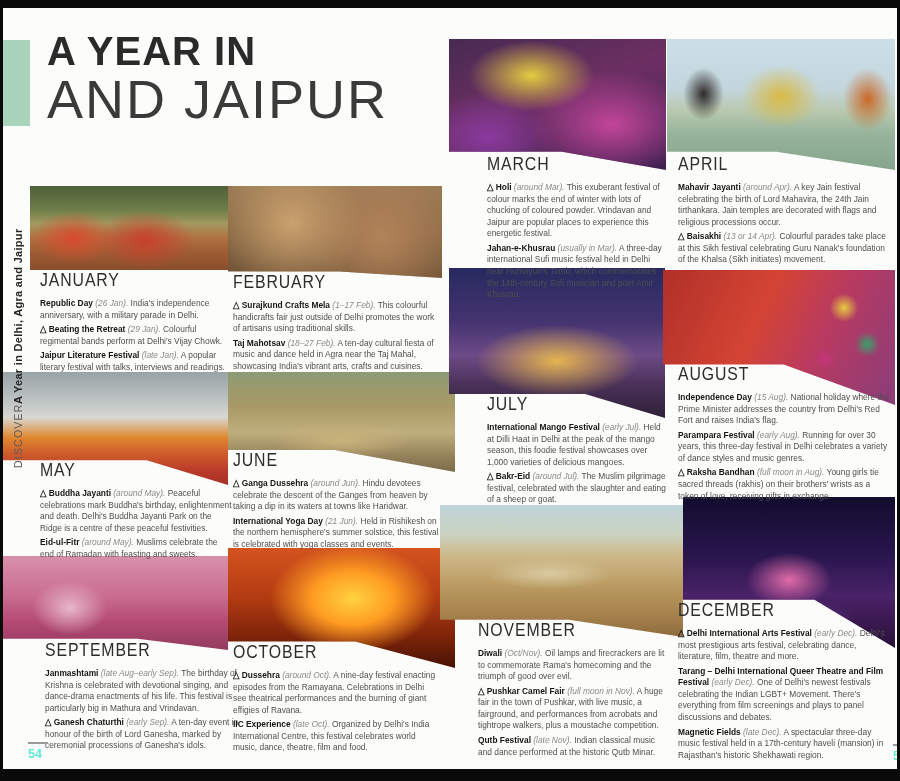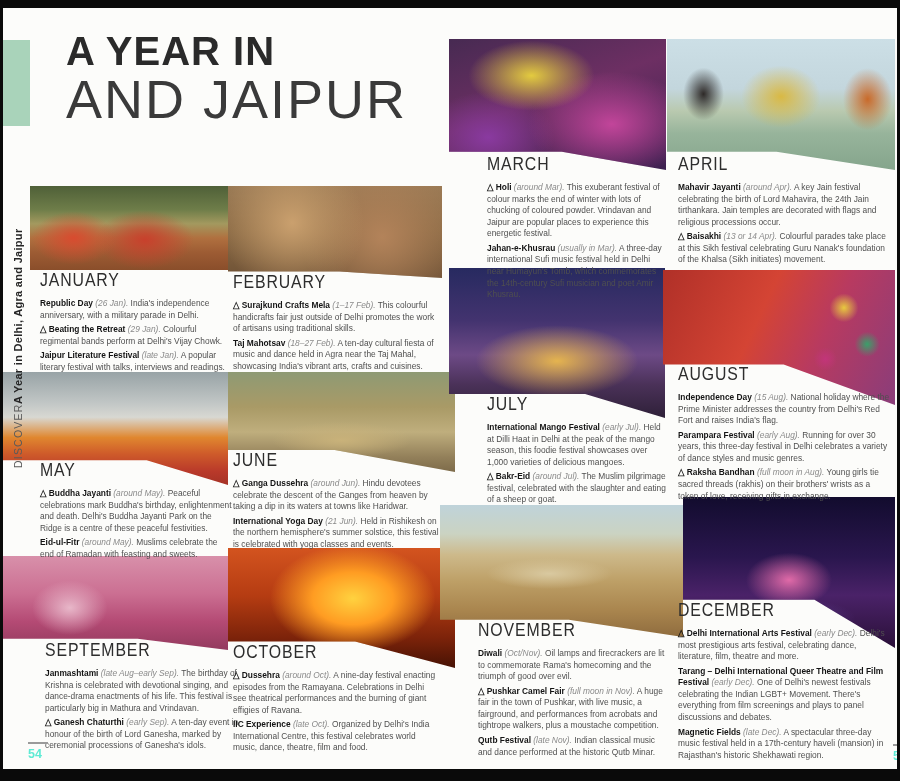--- a/index.html
+++ b/index.html
@@ -1,19 +1,19 @@
 <!DOCTYPE html>
 <html><head>
 <meta charset="utf-8">
 <style>
   html,body{margin:0;padding:0;background:#000;}
   .stage{position:relative;width:900px;height:781px;overflow:hidden;background:#0b0b0b;font-family:"Liberation Sans",sans-serif;}
   .paper{position:absolute;left:3px;top:8px;width:894px;height:761px;background:#fcfcfa;z-index:1;}
   
-  .title-block{position:absolute;left:47px;top:30px;z-index:3;color:#2a2a2a;margin-left:19px;}
+  .title-block{position:absolute;left:47px;top:30px;z-index:3;color:#2a2a2a;}
   .t1{font-size:40px;font-weight:700;letter-spacing:1px;line-height:1.05;}
   .t2,.t3{font-size:54px;font-weight:100;letter-spacing:2px;line-height:1.02;color:#3a3a3a;}
   
   .green-block{position:absolute;left:2px;top:40px;width:28px;height:86px;background:#a9d3ba;z-index:2;}
   .side-label{position:absolute;left:7px;top:128px;height:340px;width:22px;z-index:3;
     writing-mode:vertical-rl;transform:rotate(180deg);display:flex;align-items:center;}
   .side-eyebrow{font-size:10.5px;letter-spacing:1.2px;color:#5a5a5a;}
   .side-title{font-size:11px;font-weight:700;color:#262626;margin-bottom:16px;letter-spacing:.3px;}
   
   .ph{position:absolute;z-index:2;}

